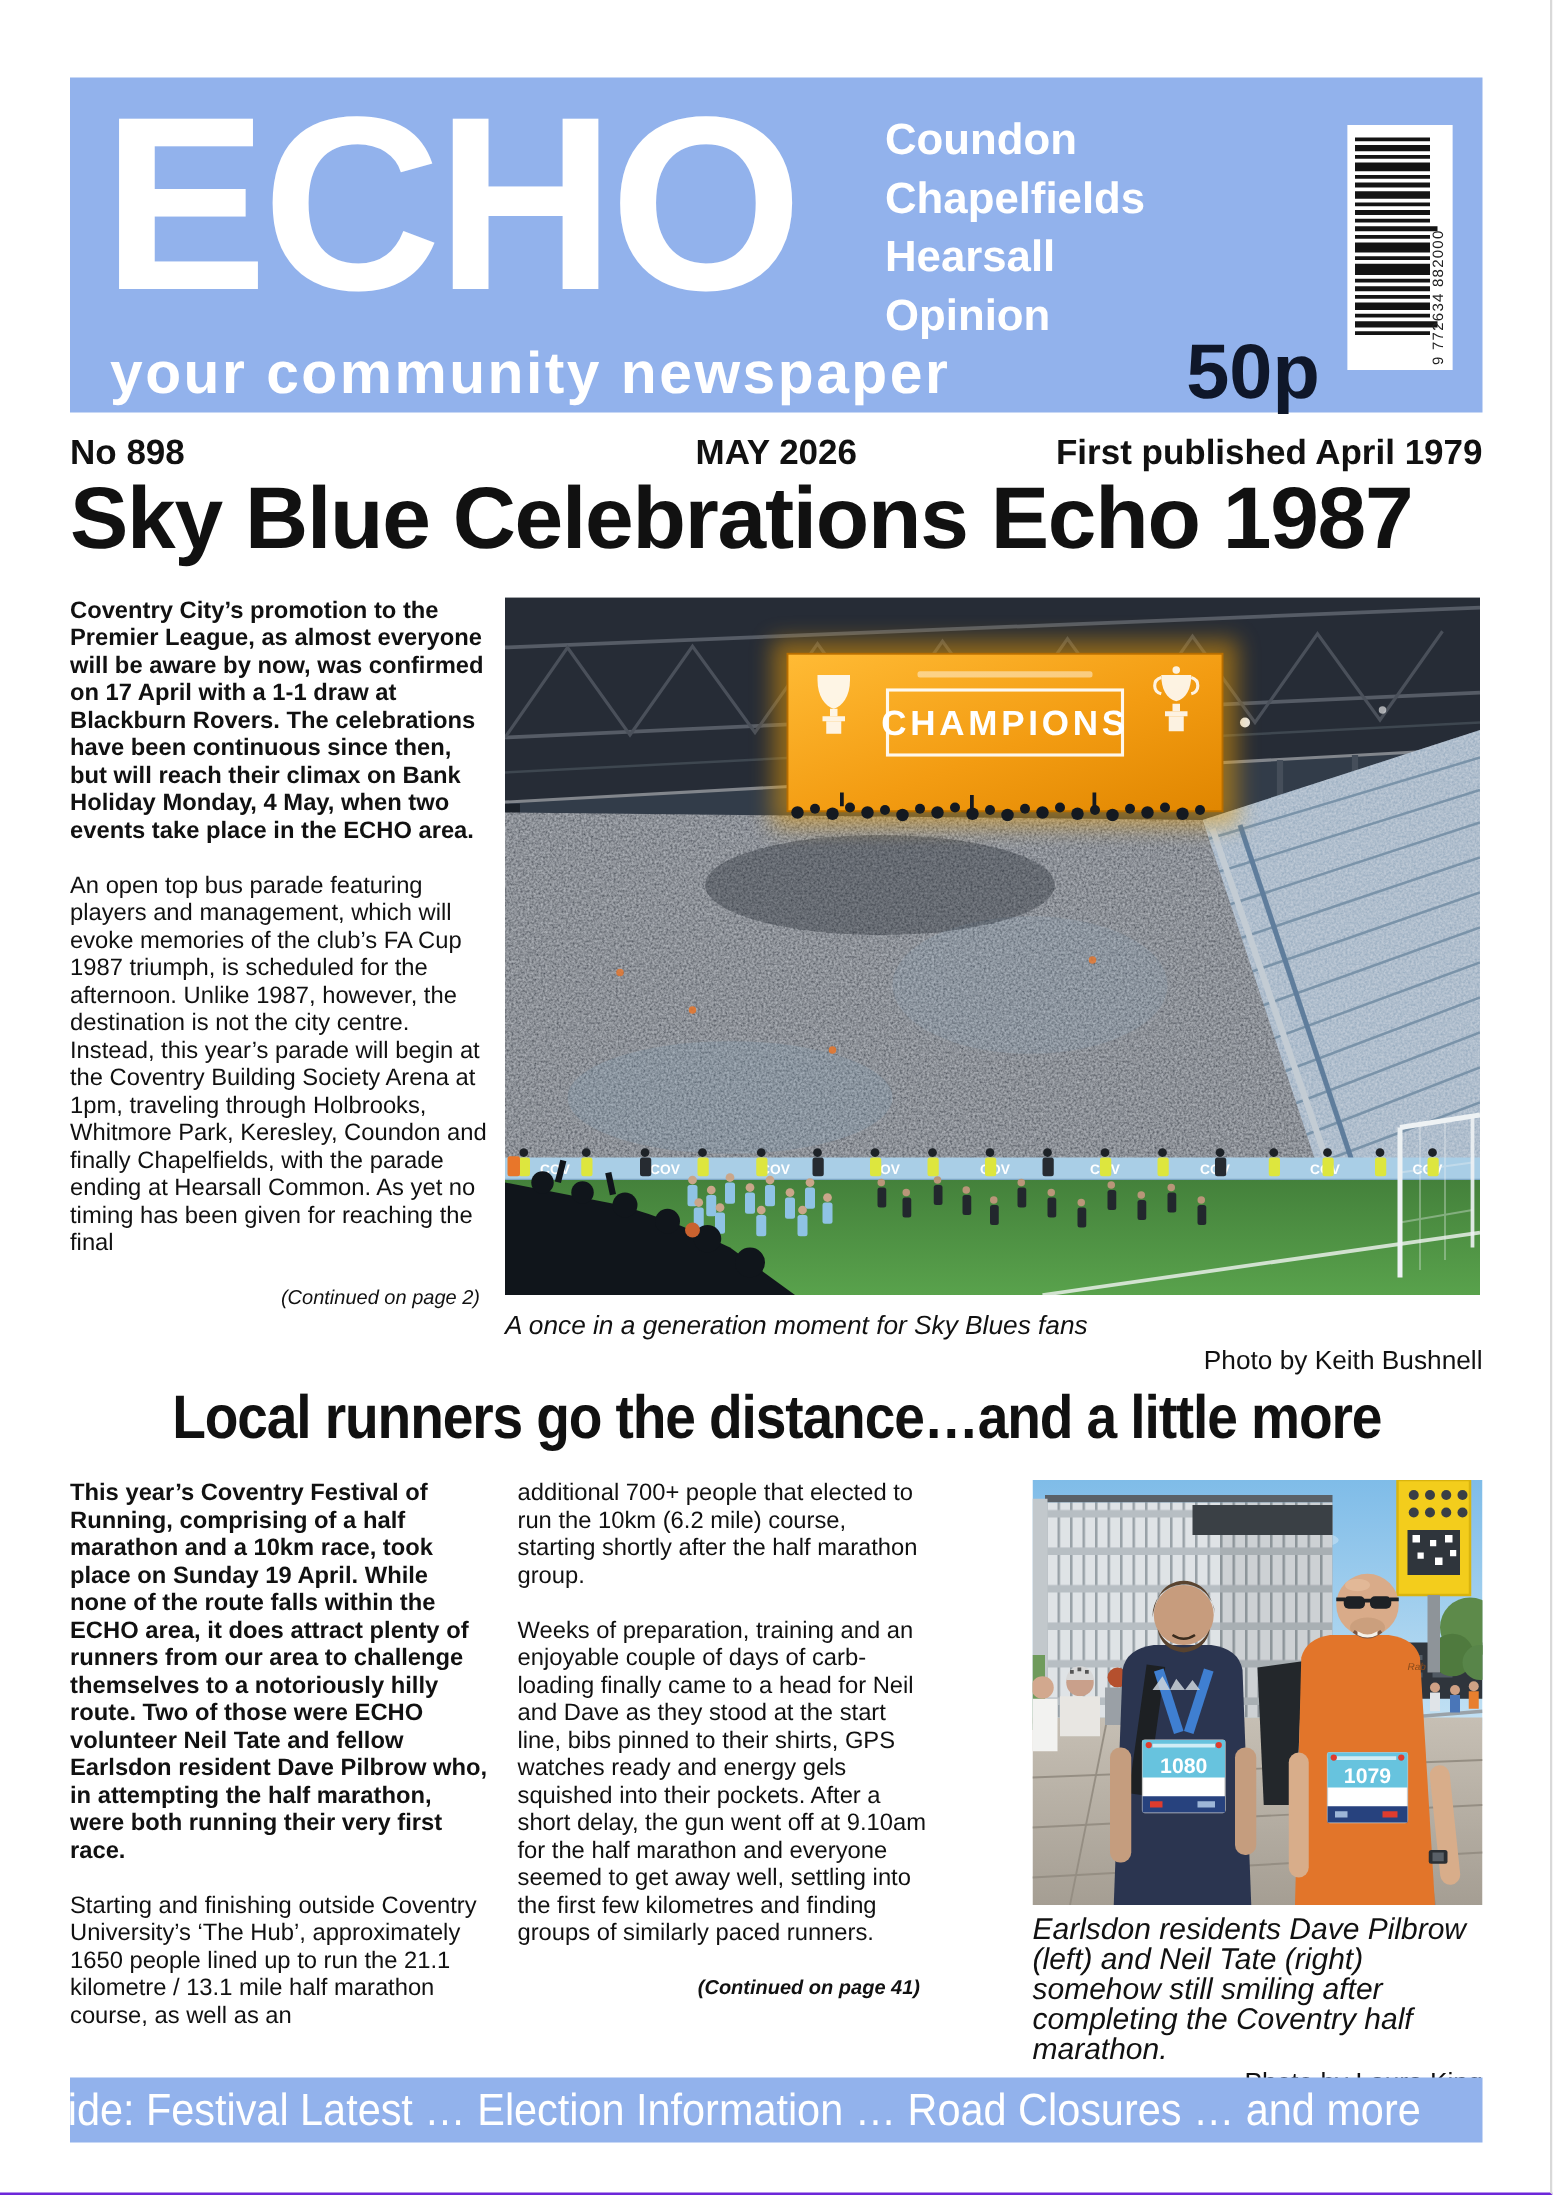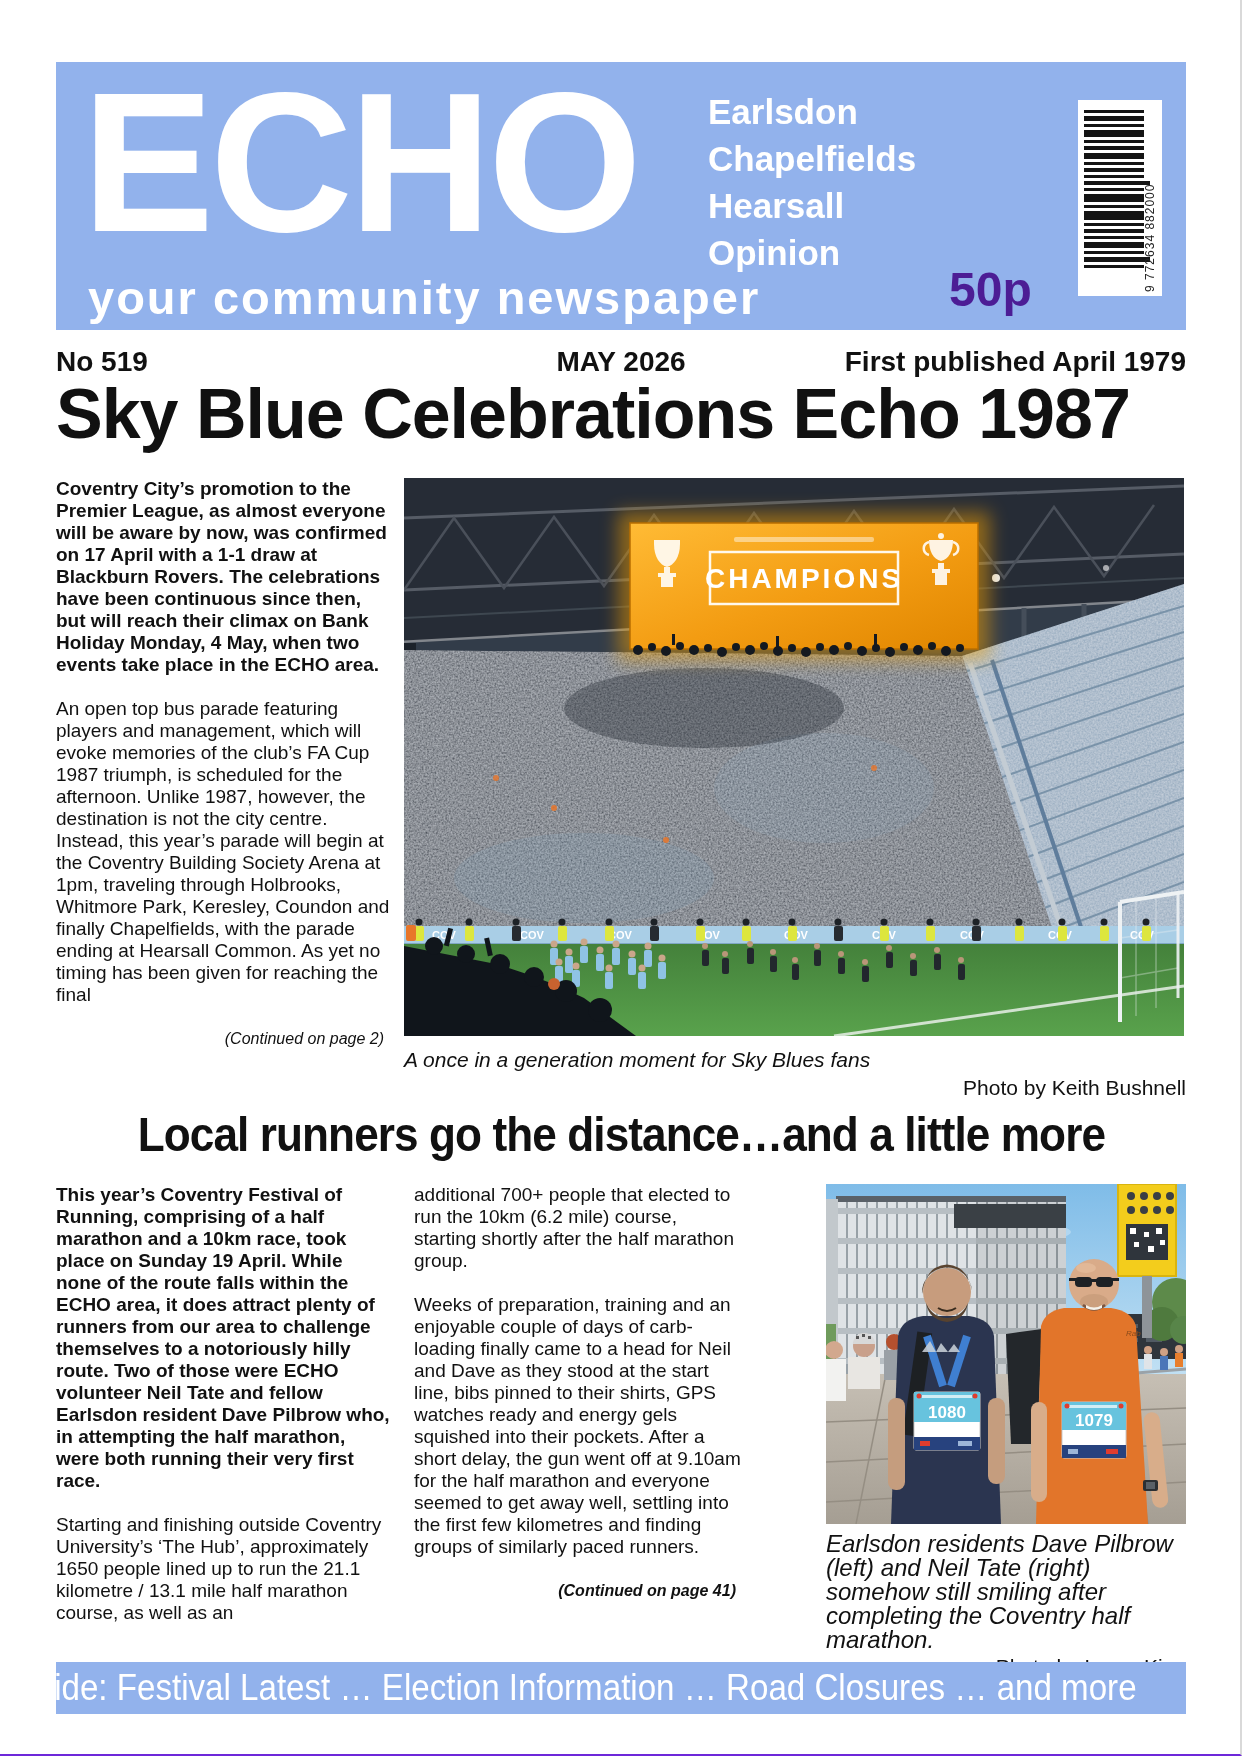--- a/index.html
+++ b/index.html
@@ -5,21 +5,21 @@
   html,body{margin:0;padding:0;background:#fff;}
   .page{position:relative;width:1242px;height:1756px;background:#fff;overflow:hidden;
         font-family:"Liberation Sans","DejaVu Sans",sans-serif;color:#111;
         border-right:2px solid #d9d9d9;border-bottom:2px solid #6d28d9;box-sizing:border-box;}
   
   .masthead{position:absolute;left:56px;top:62px;width:1130px;height:268px;background:#92b2ec;}
   .mast-title{position:absolute;left:26px;top:2px;font-size:198px;font-weight:bold;color:#fff;
               line-height:1;letter-spacing:-4px;}
   .mast-tagline{position:absolute;left:32px;top:208px;font-size:47px;font-weight:bold;color:#fff;letter-spacing:2px;}
   .mast-areas{position:absolute;left:652px;top:26px;font-size:35px;font-weight:bold;color:#fff;line-height:47px;}
-  .mast-price{position:absolute;left:893px;top:200px;font-size:48px;font-weight:bold;color:#4c1d95;}
+  .mast-price{position:absolute;left:893px;top:200px;font-size:62px;font-weight:bold;color:#0f172a;}
   .barcode{position:absolute;right:24px;top:38px;width:84px;height:196px;background:#fff;}
   
   .issueline{position:absolute;left:56px;top:346px;width:1130px;display:flex;align-items:baseline;
              font-size:28px;font-weight:bold;}
   .issueline .l{flex:1;text-align:left;}
   .issueline .c{flex:1;text-align:center;}
   .issueline .r{flex:1;text-align:right;}
   
   .headline1{position:absolute;left:56px;top:378px;width:1130px;font-size:70px;font-weight:bold;
              letter-spacing:-1px;white-space:nowrap;line-height:1.05;}
@@ -54,21 +54,21 @@
 </style>
 </head>
 <body>
 
 <div class="page">
 
   <div class="masthead">
     <div class="mast-title">ECHO</div>
     <div class="mast-tagline">your community newspaper</div>
     <div class="mast-areas">
-      <div>Earlsdon</div>
+      <div>Coundon</div>
       <div>Chapelfields</div>
       <div>Hearsall</div>
       <div>Opinion</div>
     </div>
     <div class="mast-price">50p</div>
     <div class="barcode">
       <svg width="84" height="196" viewBox="0 0 84 196">
         <rect x="0" y="0" width="84" height="196" fill="#ffffff"></rect>
         <g fill="#141414">
           <rect x="6" y="10" width="60" height="3"></rect>
@@ -93,21 +93,21 @@
             <rect x="6" y="151" width="60" height="3"></rect>
           <rect x="6" y="157" width="66" height="5"></rect>
             <rect x="6" y="165" width="60" height="3"></rect>
         </g>
         <text transform="translate(76,192) rotate(-90)" font-size="12" fill="#222" letter-spacing="1">9 772634 882000</text>
       </svg>
     </div>
   </div>
 
   <div class="issueline">
-    <span class="l">No 519</span>
+    <span class="l">No 898</span>
     <span class="c">MAY 2026</span>
     <span class="r">First published April 1979</span>
   </div>
 
   <div class="headline1">Sky Blue Celebrations Echo 1987</div>
 
   <div class="article1">
     <div class="a1-text">
       <p class="lead">Coventry City’s promotion to the Premier League, as almost everyone will be aware by now, was confirmed on 17 April with a 1-1 draw at Blackburn Rovers. The celebrations have been continuous since then, but will reach their climax on Bank Holiday Monday, 4 May, when two events take place in the ECHO area.</p>
       <p>An open top bus parade featuring players and management, which will evoke memories of the club’s FA Cup 1987 triumph, is scheduled for the afternoon. Unlike 1987, however, the destination is not the city centre. Instead, this year’s parade will begin at the Coventry Building Society Arena at 1pm, traveling through Holbrooks, Whitmore Park, Keresley, Coundon and finally Chapelfields, with the parade ending at Hearsall Common. As yet no timing has been given for reaching the final</p>

